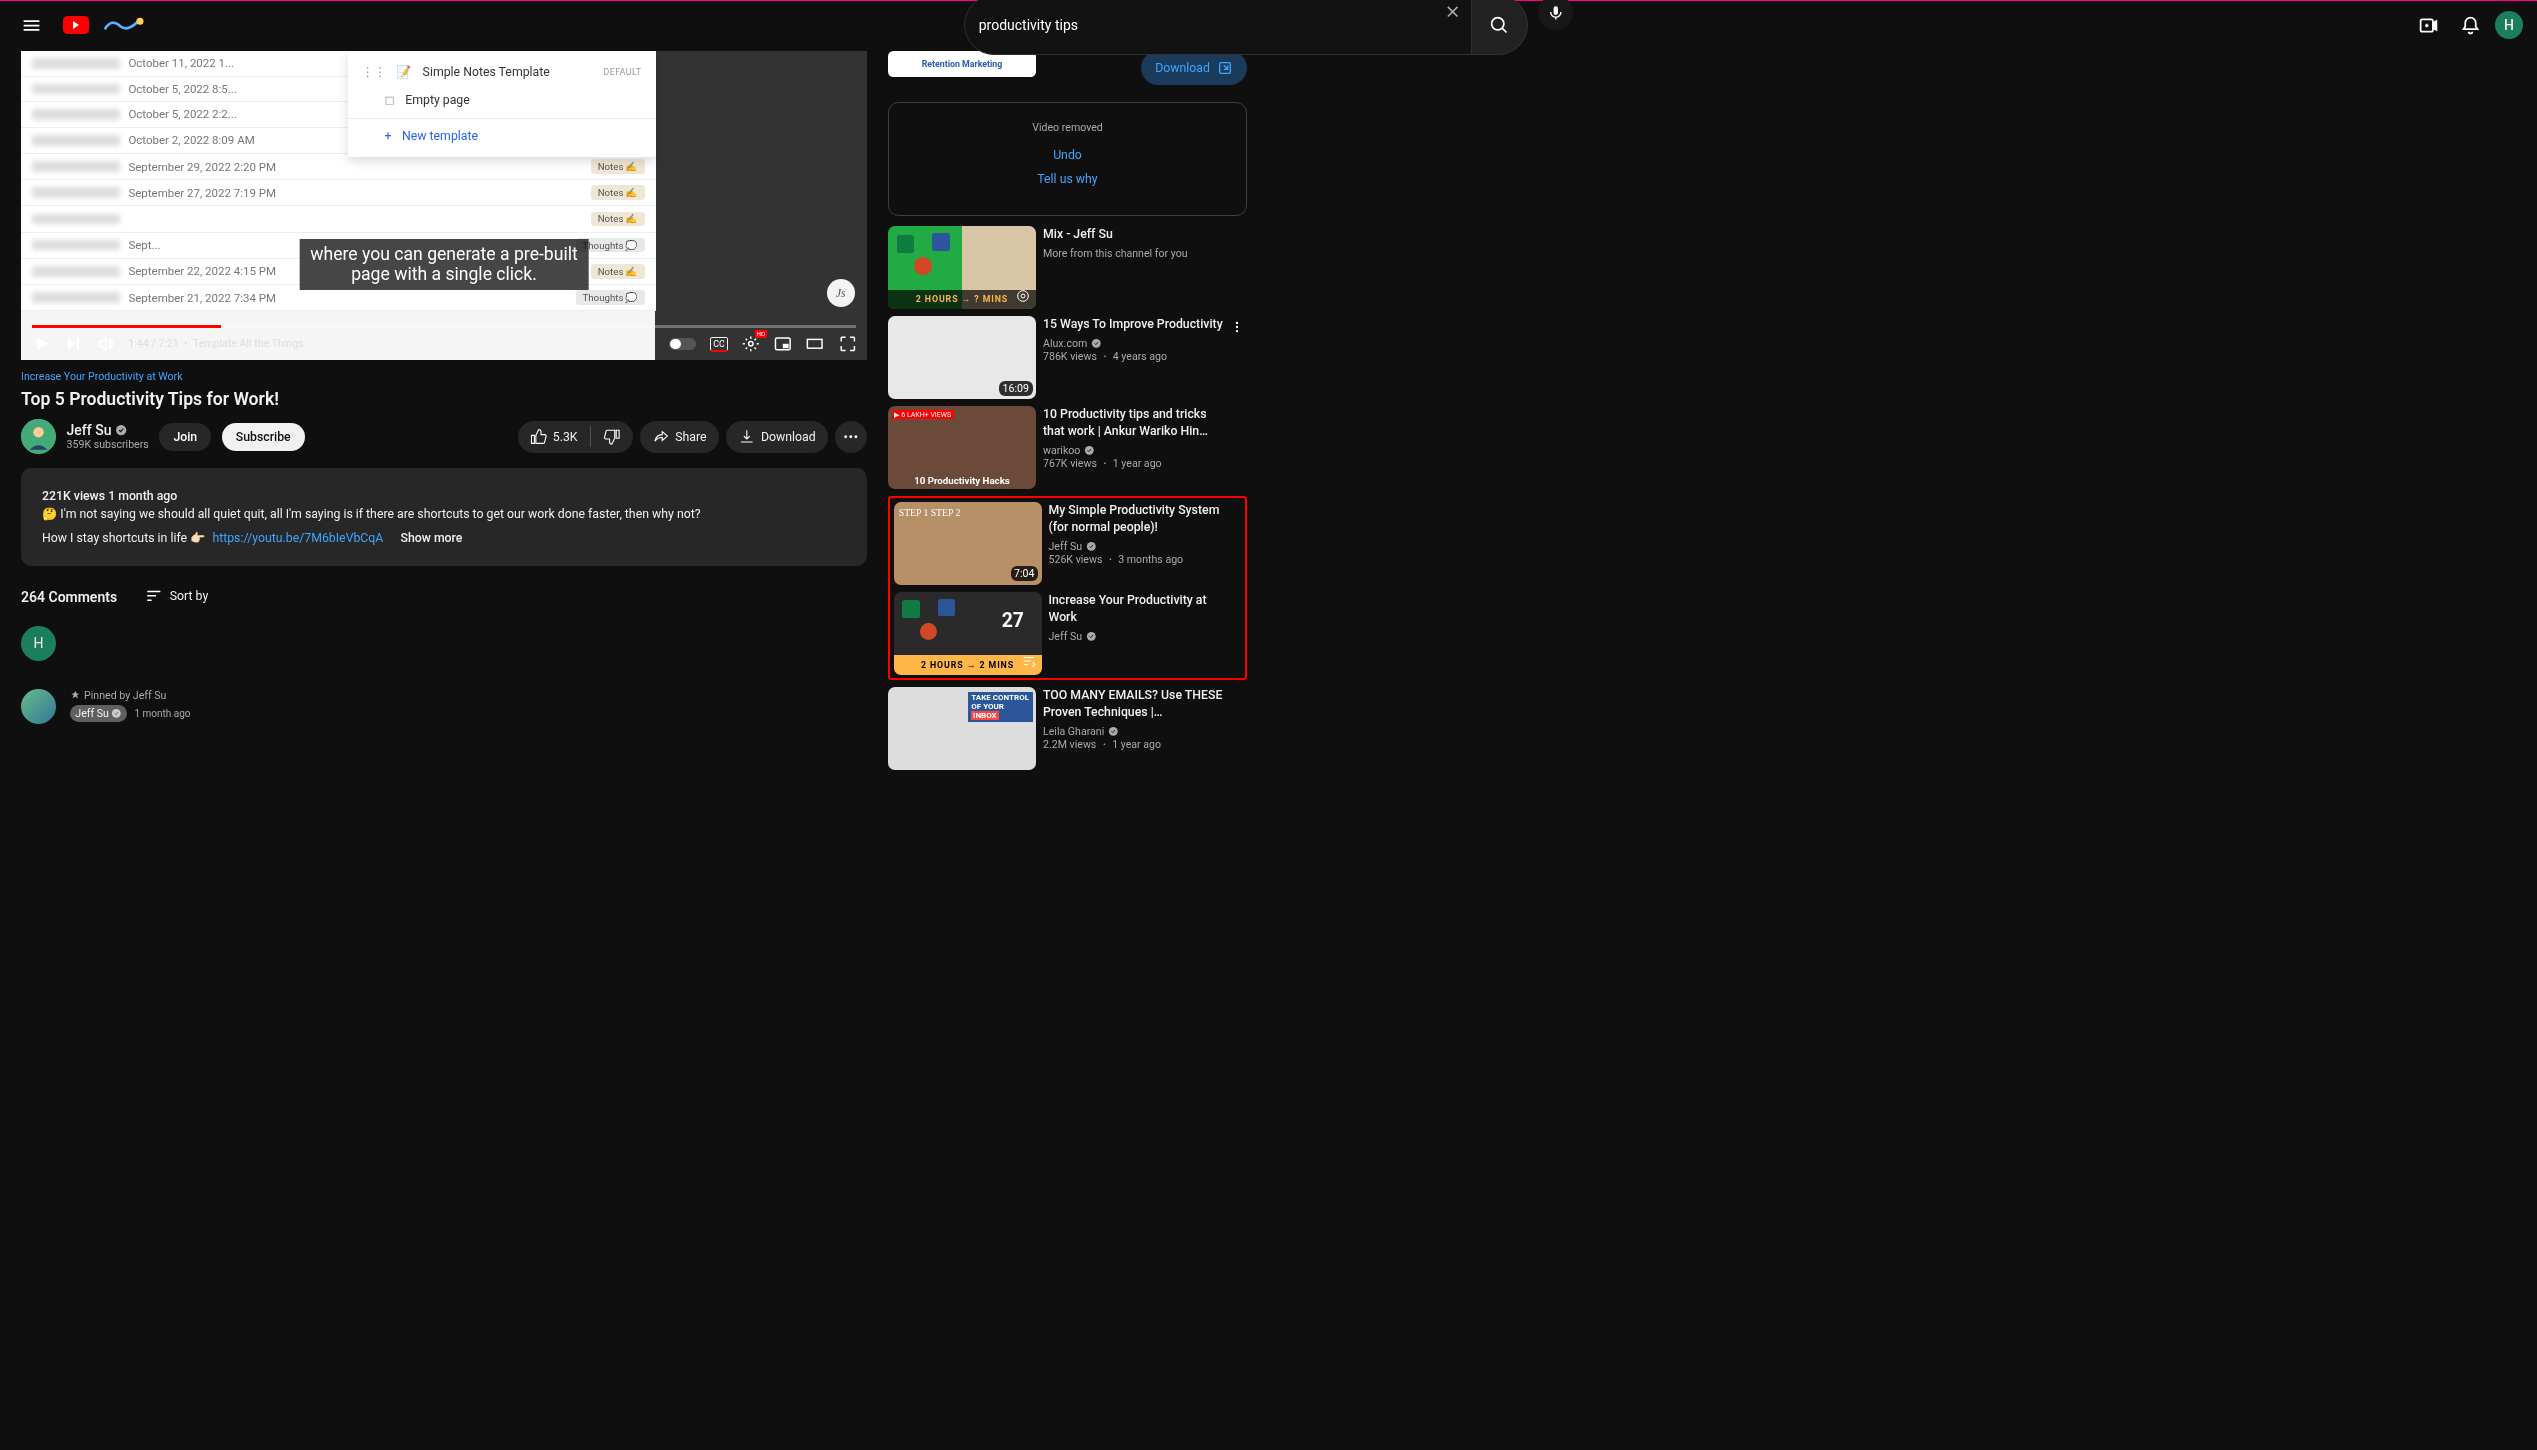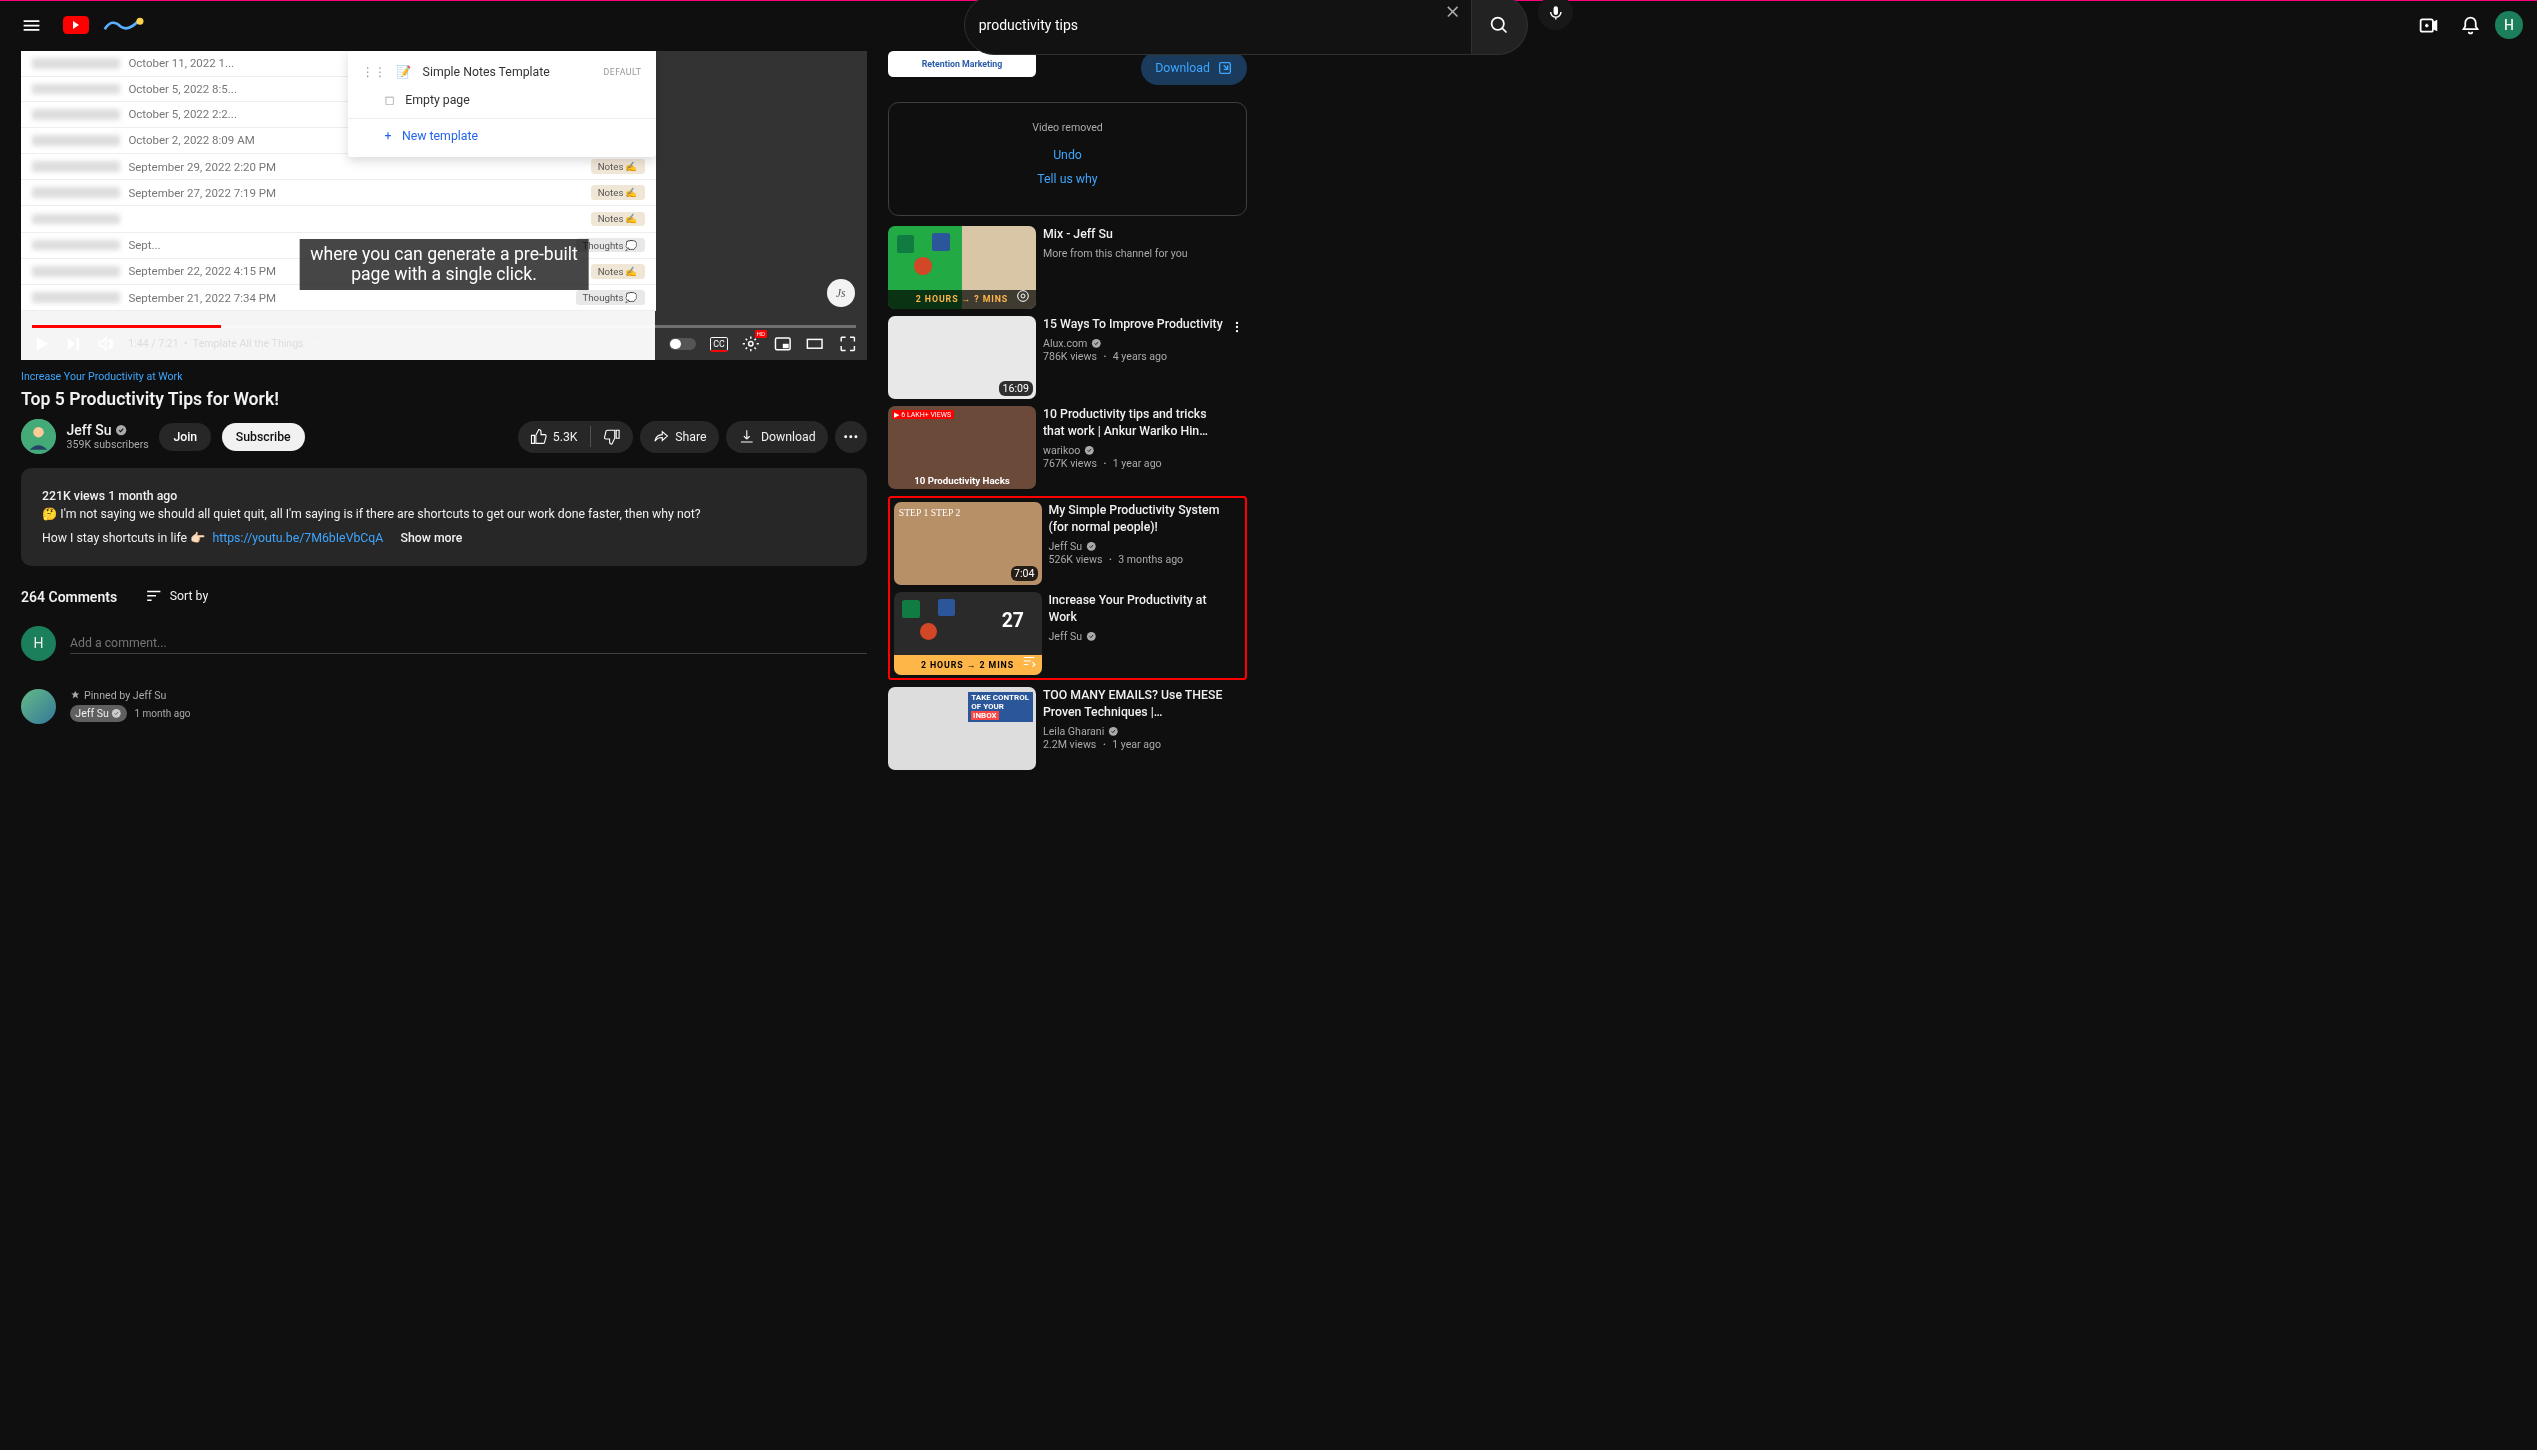--- a/index.html
+++ b/index.html
@@ -378,21 +378,20 @@
       <div class="sort-btn">
         <svg width="17.6" height="17.6" viewBox="0 0 24 24" class="white">
             <path d="M3 6h18M3 12h12M3 18h6" stroke="currentColor" stroke-width="2"></path>
           </svg>
         <span>Sort by</span>
       </div>
     </div>
 
     <div class="add-comment-row">
       <div class="comment-avatar">H</div>
-      <input class="comment-input" placeholder="Add a comment..." style="">
     </div>
 
     <div class="pinned-comment">
       <div class="pinned-avatar"></div>
       <div class="pinned-body">
         <div class="pinned-by">
           <svg width="10.6" height="10.6" viewBox="0 0 24 24" style="color:#aaa">
               <path d="M12 2l3 6h6l-5 4 2 7-6-4-6 4 2-7-5-4h6z"></path>
             </svg>
           <span>Pinned by Jeff Su</span>

